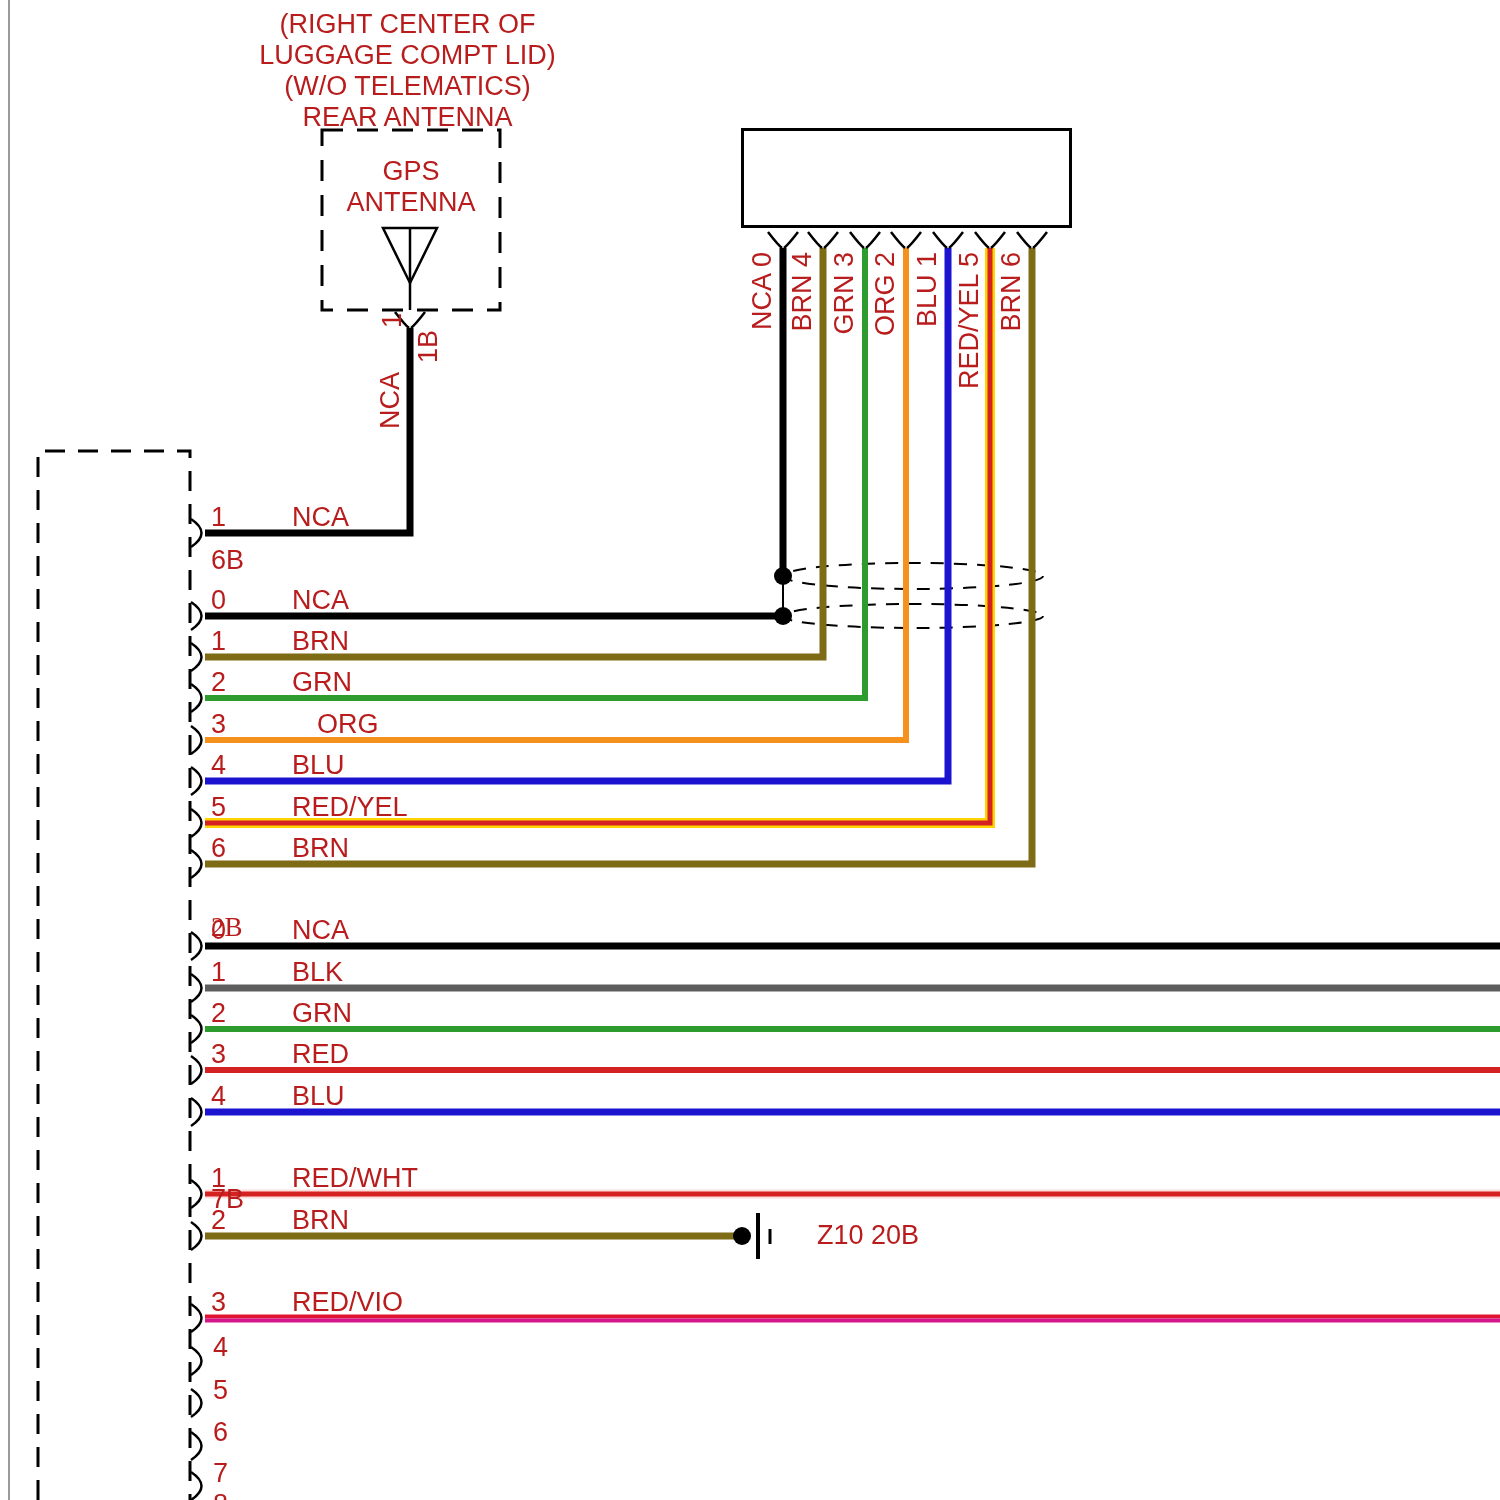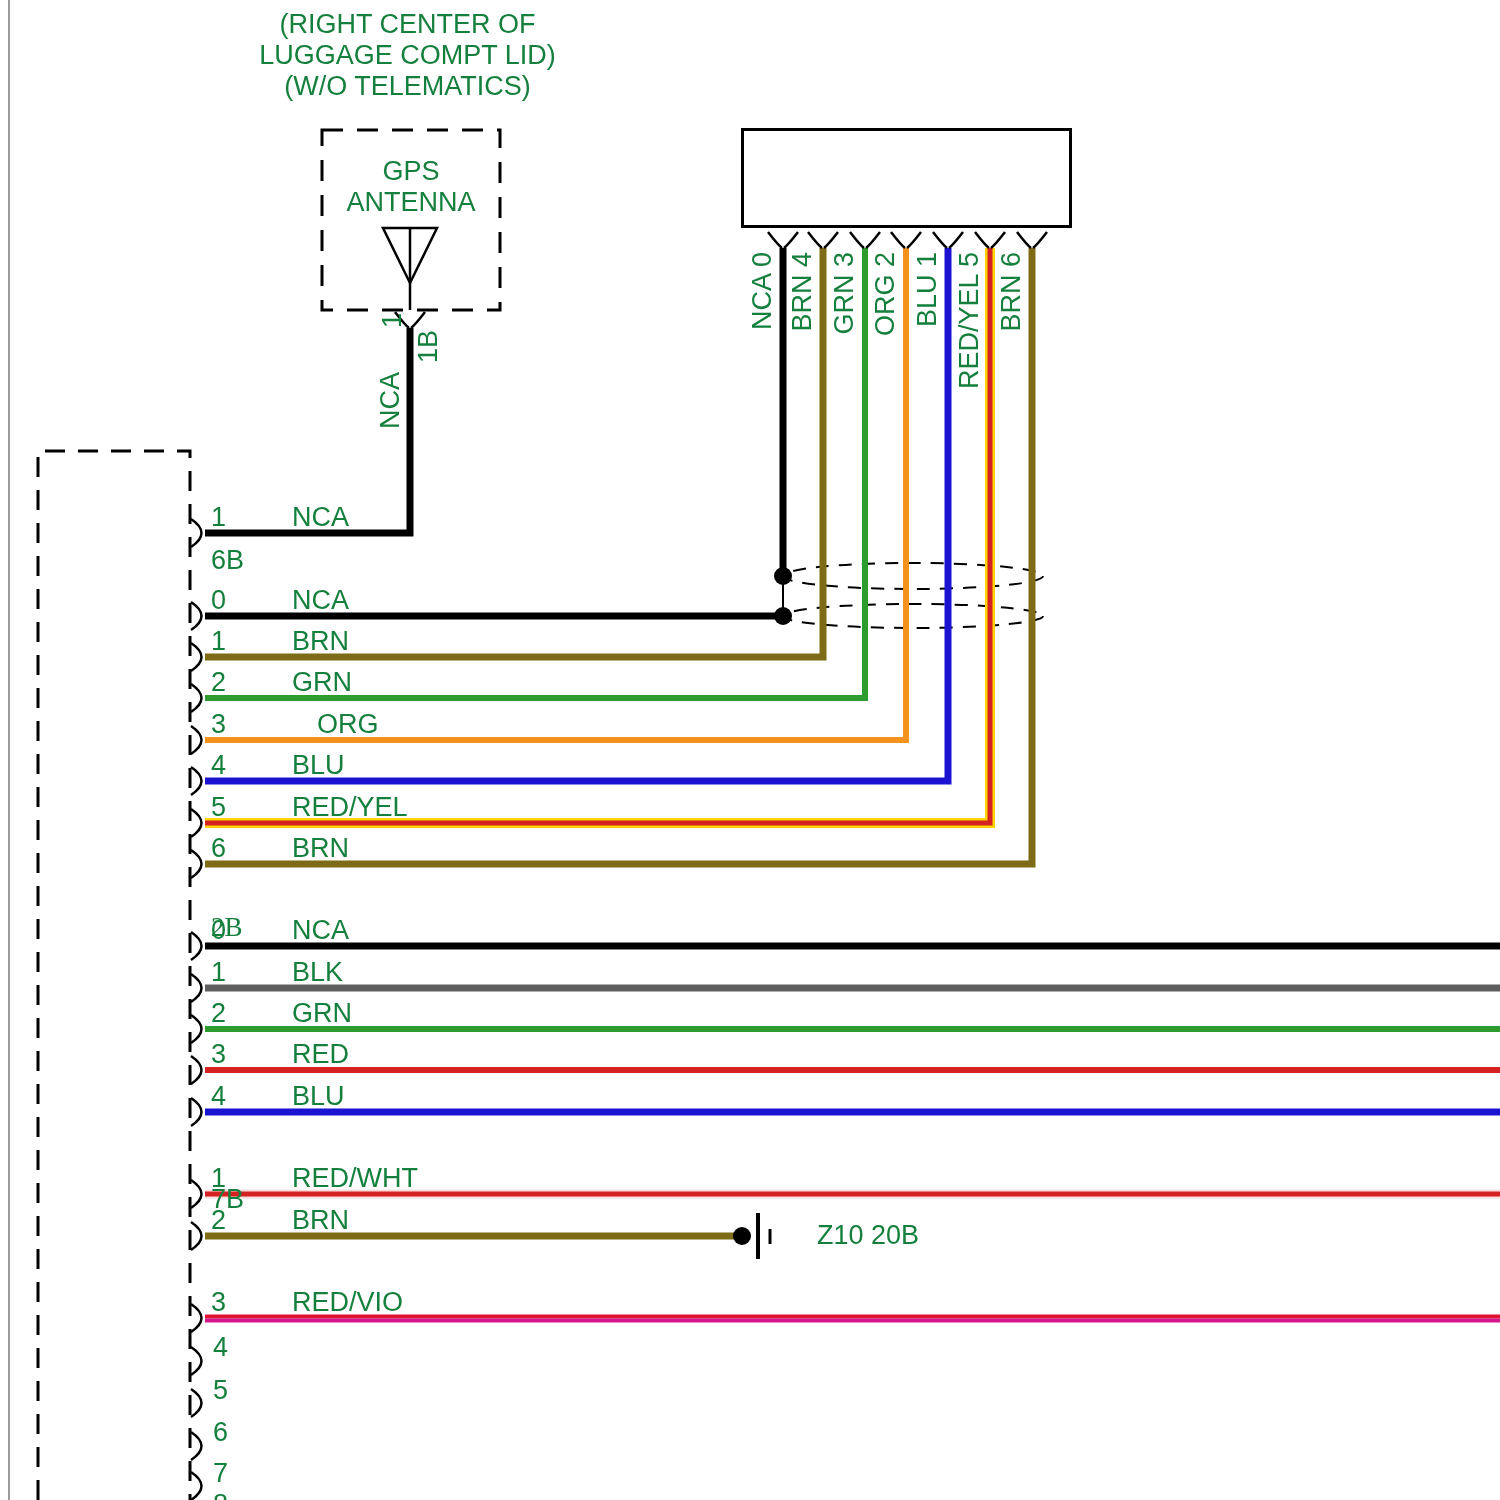--- a/index.html
+++ b/index.html
@@ -1,18 +1,18 @@
 <!DOCTYPE html>
 <html><head>
 <meta charset="utf-8">
 <style>
   html,body{margin:0;padding:0;background:#fff;}
   #canvas{position:relative;width:1500px;height:1500px;background:#ffffff;overflow:hidden;
           font-family:"Liberation Sans","DejaVu Sans",sans-serif;color:#000;}
-  .t{position:absolute;font-size:27px;line-height:31px;white-space:nowrap;color:#15803d;}
+  .t{position:absolute;font-size:27px;line-height:31px;white-space:nowrap;color:#b91c1c;}
   .title{font-size:28px;}
   .v{writing-mode:vertical-rl;transform:rotate(180deg);}
   .center{text-align:center;}
   .svg-layer{position:absolute;left:0;top:0;}
   .cid-box{position:absolute;left:741px;top:128px;width:325px;height:94px;border:3px solid #000;background:#fff;}
   .scan-edge{position:absolute;left:8px;top:0;width:2px;height:1500px;background:#9a9a9a;}
 </style>
 </head>
 <body>
 
@@ -81,20 +81,21 @@
              M975,232 Q985,245 989,248 M1005,232 Q995,245 991,248
              M1017,232 Q1027,245 1031,248 M1047,232 Q1037,245 1033,248"></path>
 
     <path fill="none" stroke="#000" stroke-width="2.5" d="M395,312 Q405,325 409,328 M425,312 Q415,325 411,328"></path>
   </svg>
 
   <div class="t center" style="left:155px;top:9px;width:505px;">
     <div>(RIGHT CENTER OF</div>
     <div>LUGGAGE COMPT LID)</div>
     <div>(W/O TELEMATICS)</div>
+    <div>REAR ANTENNA</div>
   </div>
   <div class="t center" style="left:322px;top:156px;width:178px;">
     <div>GPS</div>
     <div>ANTENNA</div>
   </div>
   <div class="t v" style="left:377px;top:313px;">1</div>
   <div class="t v" style="left:413px;top:330px;">1B</div>
   <div class="t v" style="left:375px;top:372px;">NCA</div>
 
   <div class="cid-box"></div>

